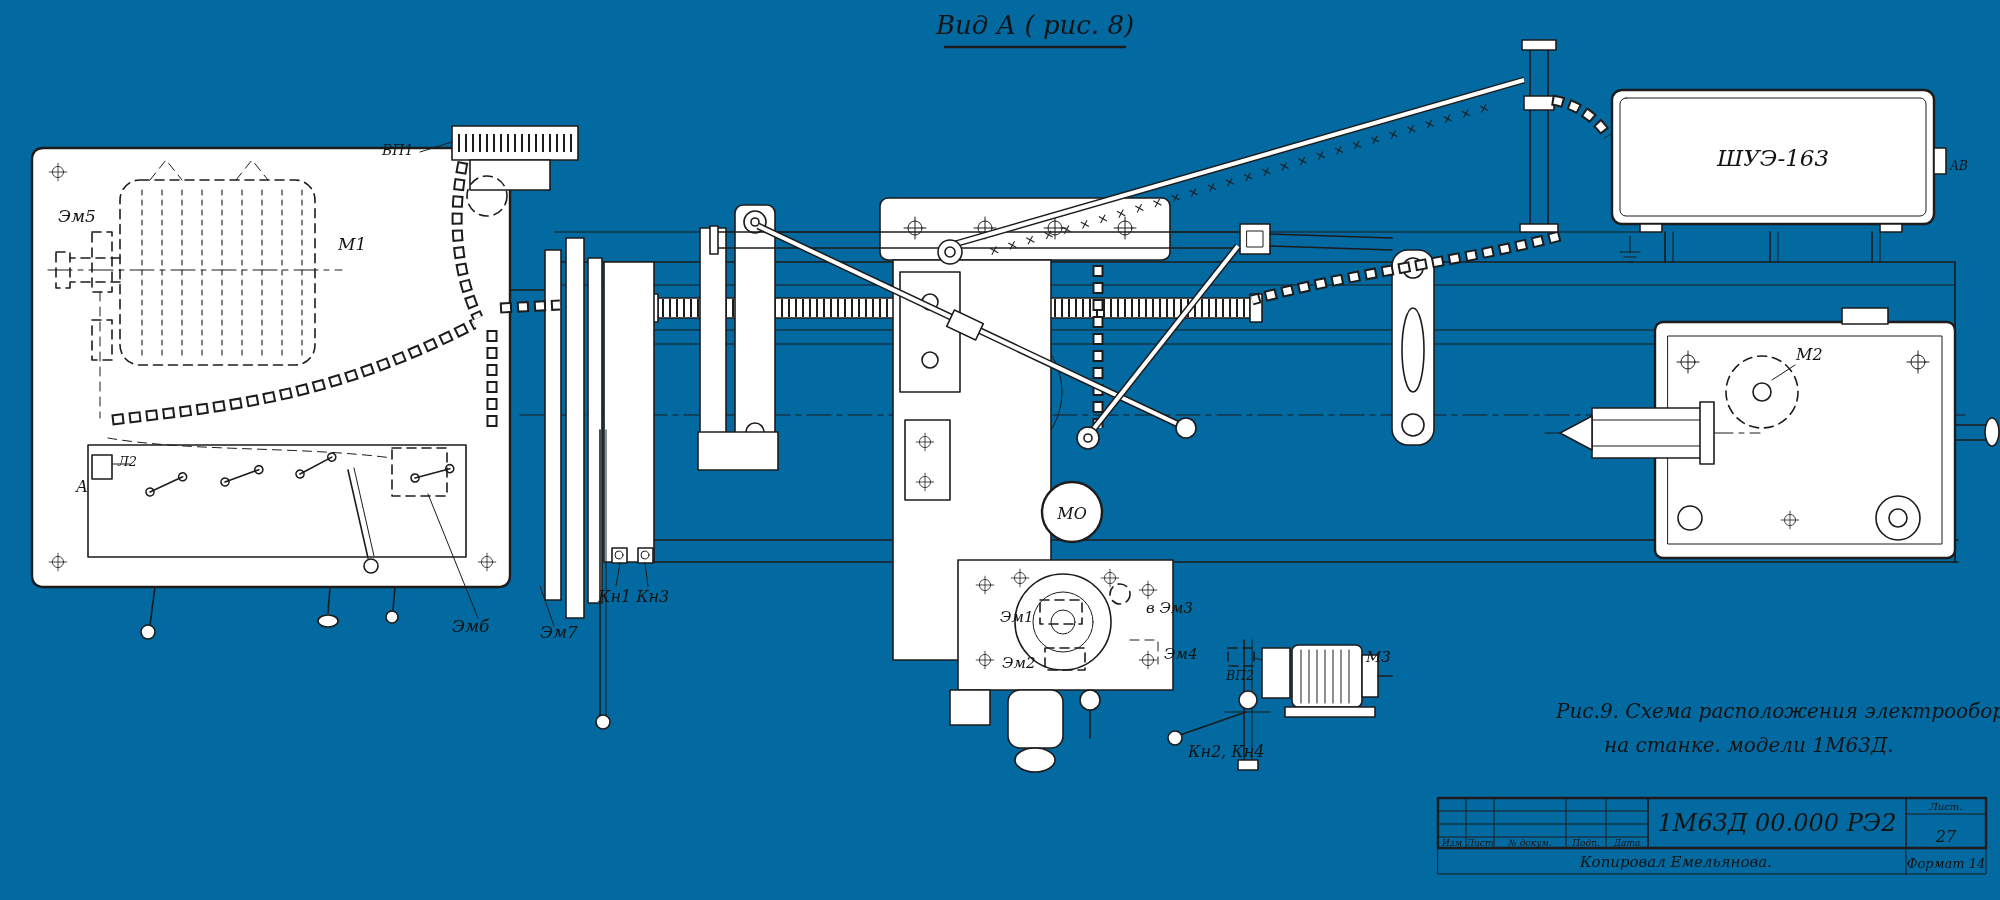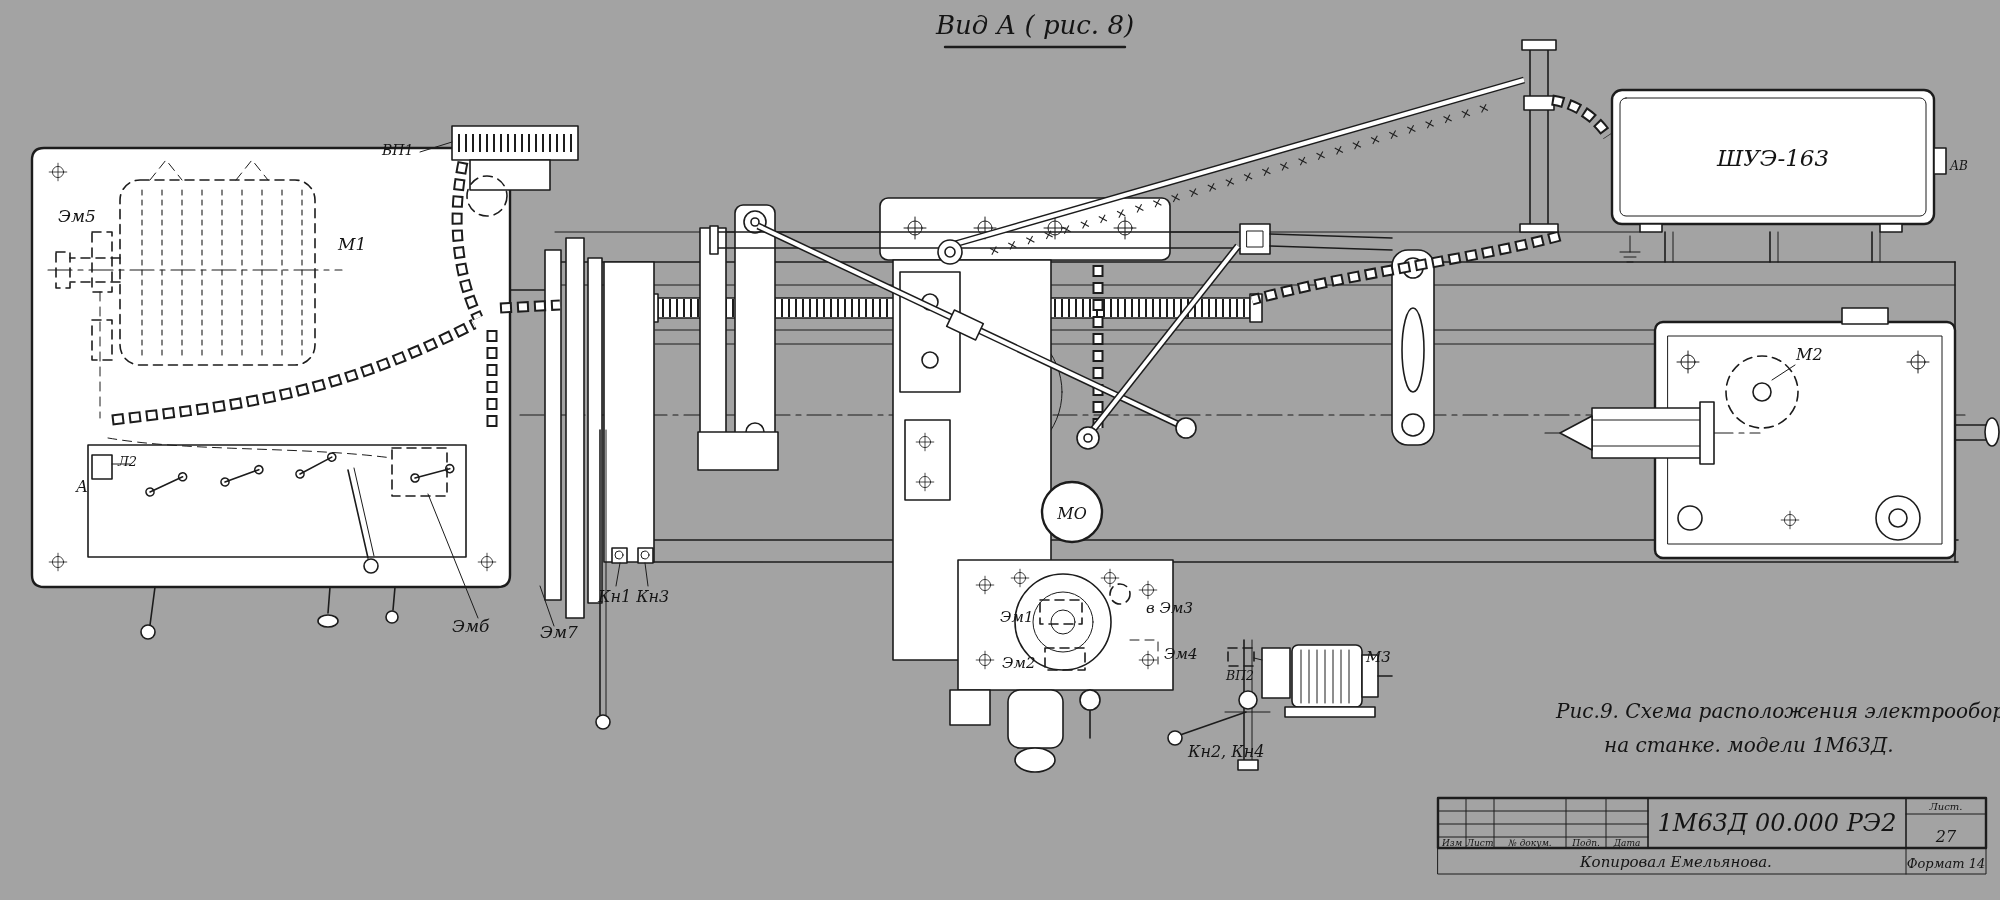--- a/index.html
+++ b/index.html
@@ -1,16 +1,16 @@
 <!DOCTYPE html>
 <html><head>
 <meta charset="utf-8">
 <style>
   html,body{margin:0;padding:0;background:#ffffff;}
-  .page{position:relative;width:2000px;height:900px;background:#a3a3a3;overflow:hidden;text-align:right;}
+  .page{position:relative;width:2000px;height:900px;background:#0369a1;overflow:hidden;text-align:right;}
   svg{display:block;}
   .ln{fill:none;stroke:#1c1c1c;stroke-width:1.6;stroke-linecap:round;stroke-linejoin:round;}
   .ln2{stroke-width:2.4;}
   .thin{stroke-width:1;}
   .wfill{fill:#ffffff;}
   .dash{stroke-dasharray:9 6;}
   .dashf{stroke-dasharray:5 5;stroke-width:1.1;}
   .cdash{stroke-dasharray:24 6 5 6;stroke-width:1.1;}
   .bandO{fill:none;stroke:#1c1c1c;stroke-width:11;stroke-dasharray:12 5;}
   .bandI{fill:none;stroke:#ffffff;stroke-width:7;stroke-dasharray:8 9;stroke-dashoffset:-2;}

